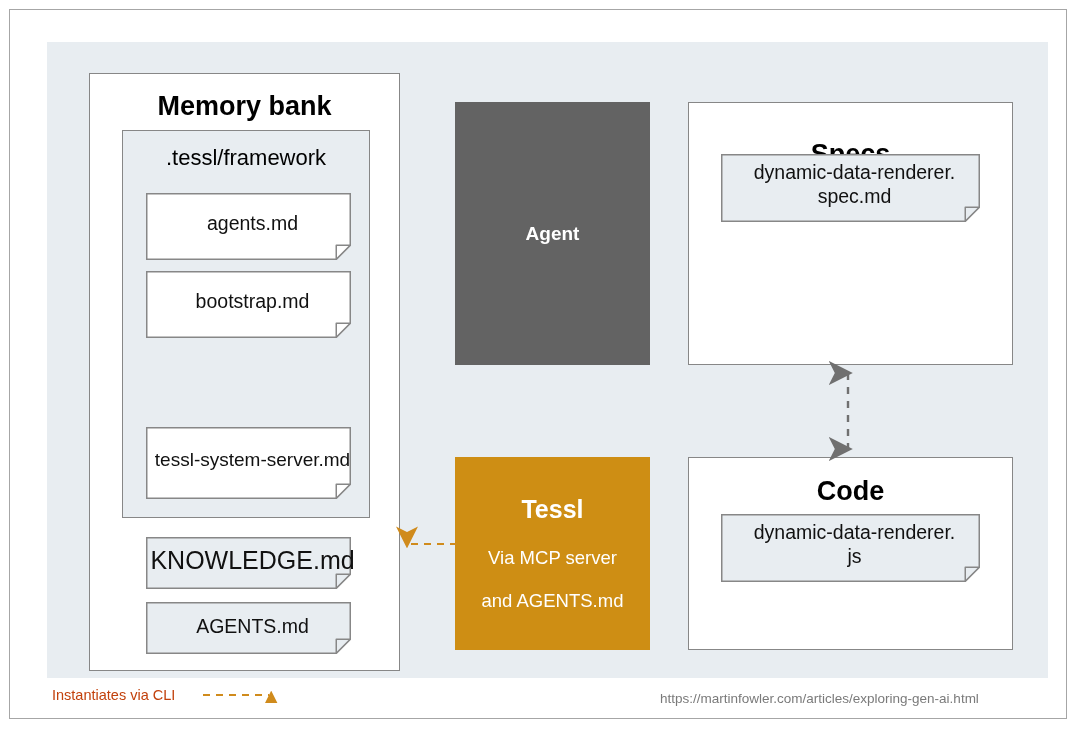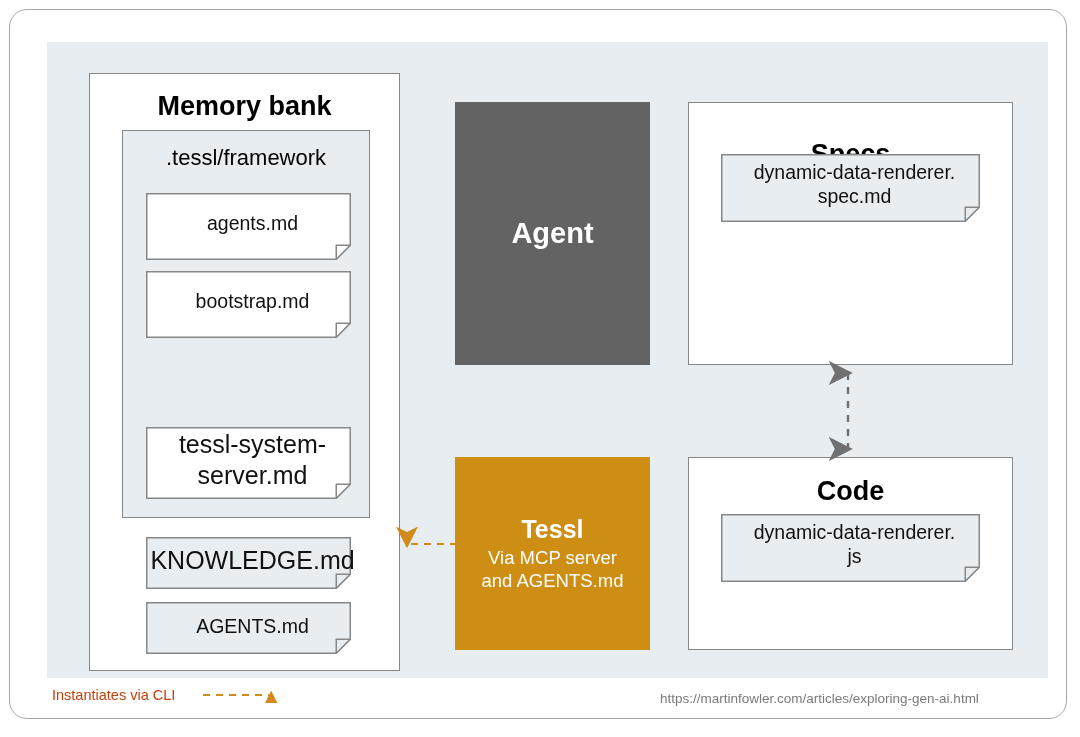--- a/index.html
+++ b/index.html
@@ -23,21 +23,21 @@
 
   
   .card {
     position: absolute;
     left: 9px;
     top: 9px;
     width: 1058px;
     height: 710px;
     background: #ffffff;
     border: 1.5px solid #a6a6a6;
-    border-radius: 18px;
+    border-radius: 0;
     box-sizing: border-box;
   }
 
   
   .panel {
     position: absolute;
     left: 37px;
     top: 32px;
     width: 1001px;
     height: 636px;
@@ -143,21 +143,21 @@
         </svg>
         <div class="doc-label" style="font-size:19.5px;">bootstrap.md</div>
       </div>
 
 
       <div class="doc-wrap" style="left:99px; top:385px; width:205px; height:72px;">
         <svg width="205" height="72" viewBox="0 0 205 72">
           <path d="M0.75 0.75 H204.25 V57.25 L190.25 71.25 H0.75 Z" fill="#ffffff" stroke="#878787" stroke-width="1.5"></path>
           <path d="M190.25 71.25 V57.25 H204.25 Z" fill="#ffffff" stroke="#878787" stroke-width="1.5" stroke-linejoin="round"></path>
         </svg>
-        <div class="doc-label" style="font-size:25px; flex-direction:column;justify-content:space-between;">
+        <div class="doc-label" style="font-size:19px; flex-direction:row;">
           <span>tessl-system-</span>
           <span>server.md</span>
         </div>
       </div>
 
       <div class="doc-wrap" style="left:99px; top:495px; width:205px; height:52px;">
         <svg width="205" height="52" viewBox="0 0 205 52">
           <path d="M0.75 0.75 H204.25 V37.25 L190.25 51.25 H0.75 Z" fill="#e8edf1" stroke="#878787" stroke-width="1.5"></path>
           <path d="M190.25 51.25 V37.25 H204.25 Z" fill="#e8edf1" stroke="#878787" stroke-width="1.5" stroke-linejoin="round"></path>
         </svg>
@@ -166,24 +166,24 @@
 
       <div class="doc-wrap" style="left:99px; top:560px; width:205px; height:52px;">
         <svg width="205" height="52" viewBox="0 0 205 52">
           <path d="M0.75 0.75 H204.25 V37.25 L190.25 51.25 H0.75 Z" fill="#e8edf1" stroke="#878787" stroke-width="1.5"></path>
           <path d="M190.25 51.25 V37.25 H204.25 Z" fill="#e8edf1" stroke="#878787" stroke-width="1.5" stroke-linejoin="round"></path>
         </svg>
         <div class="doc-label" style="font-size:19.5px; padding-bottom:6px;">AGENTS.md</div>
       </div>
 
       <div class="block" style="left:408px; top:60px; width:195px; height:263px; background:#636363;">
-        <div class="block-title" style="font-size:29px;">Agent</div>
-      </div>
-
-      <div class="block" style="left:408px; top:415px; width:195px; height:193px; background:#ce8e14;">
+        <div class="block-title" style="font-size:19px;">Agent</div>
+      </div>
+
+      <div class="block" style="left:408px; top:415px; width:195px; height:193px; background:#ce8e14;gap:20px;">
         <div class="block-title" style="font-size:25px; margin-bottom:2px;">Tessl</div>
         <div class="block-sub" style="font-size:18.5px;">Via MCP server</div>
         <div class="block-sub" style="font-size:18.5px;">and AGENTS.md</div>
       </div>
 
       <div class="box box-white" style="left:641px; top:60px; width:325px; height:263px;">
         <div class="box-title" style="top:20px; font-size:27px;margin-top:16px;">Specs</div>
       </div>
 
       <div class="doc-wrap" style="left:674px; top:112px; width:259px; height:68px;">

